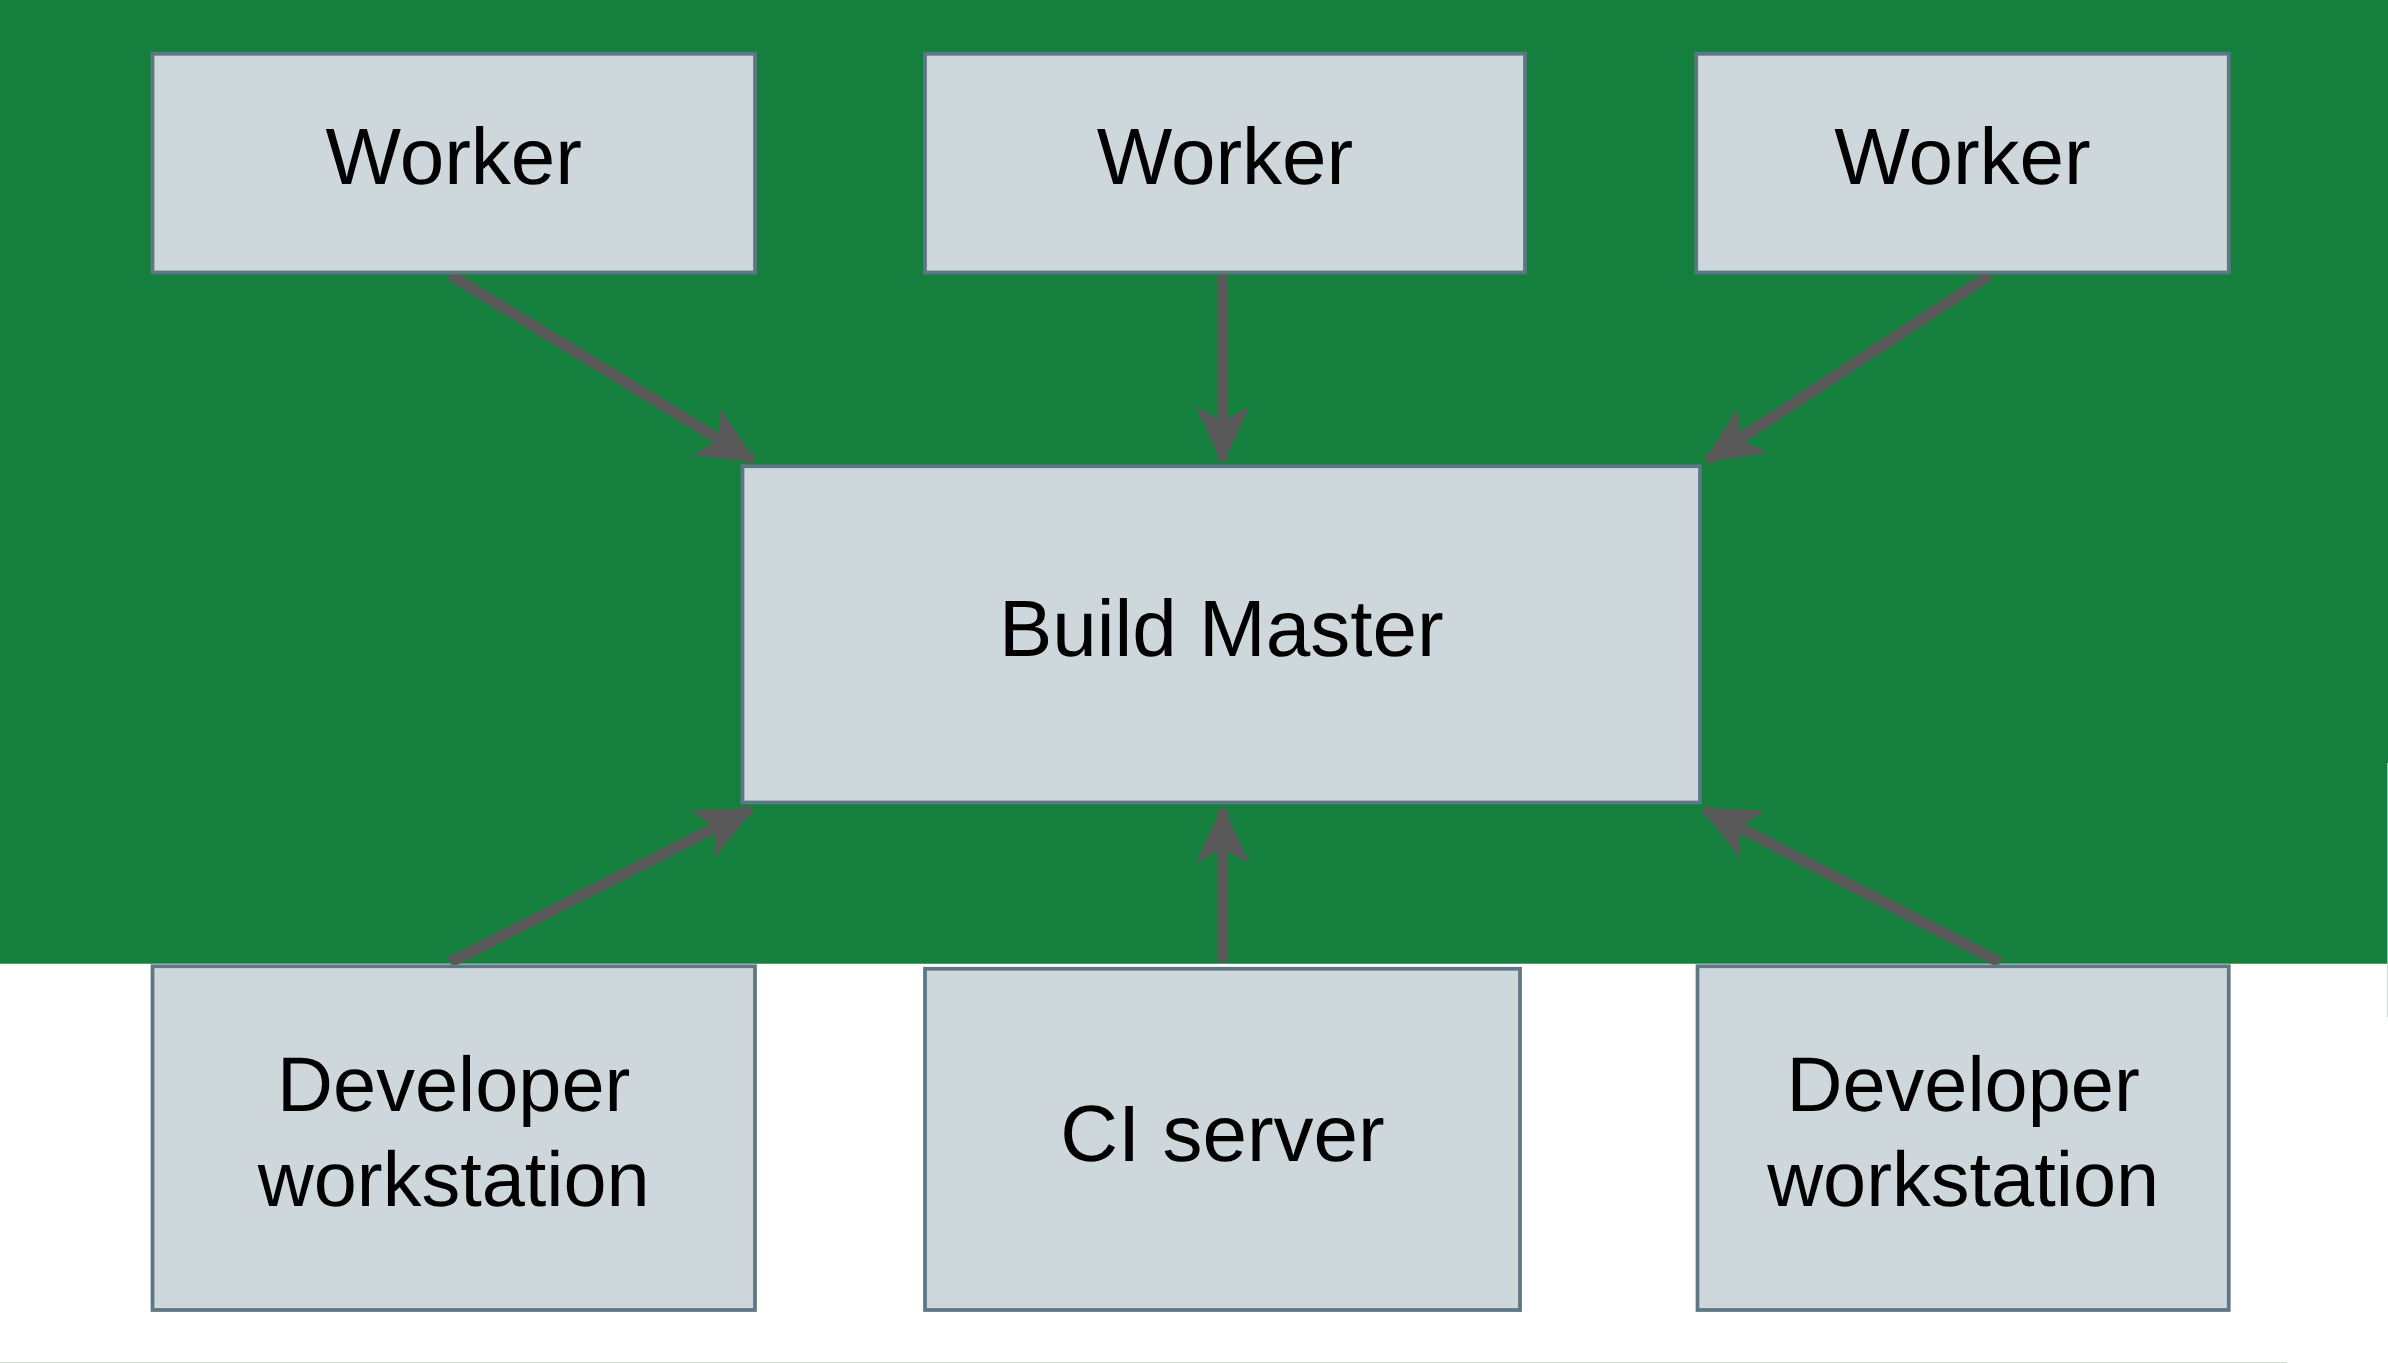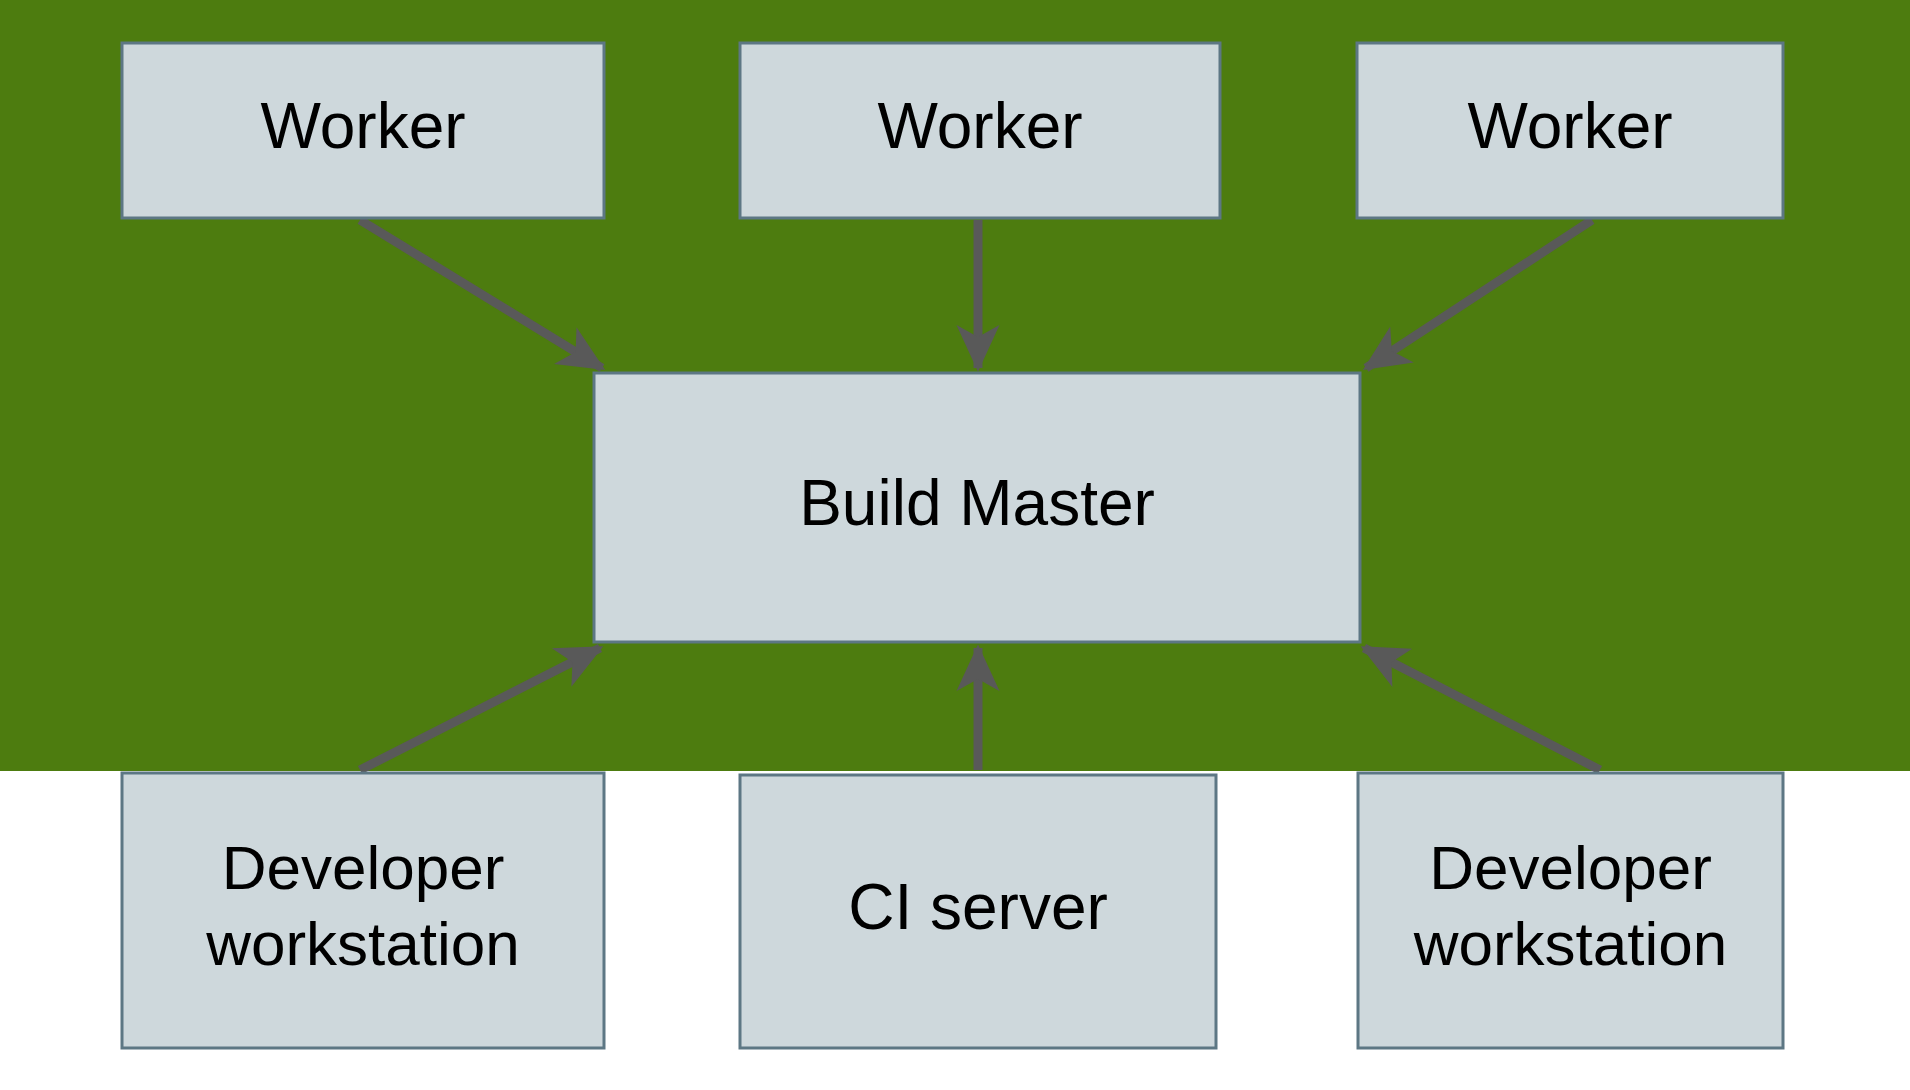--- a/index.html
+++ b/index.html
@@ -10,21 +10,21 @@
   body {
     width: 1910px;
     height: 1090px;
     overflow: hidden;
     font-family: "Liberation Sans", sans-serif;
   }
   #diagram-root {
     position: relative;
     width: 1910px;
     height: 771px;
-    background: #4d7c0f;
+    background: #15803d;
   }
   svg.diagram-canvas {
     display: block;
     width: 1910px;
     height: 1090px;
   }
   .node-box {
     cursor: default;
   }
   .node-rect {

